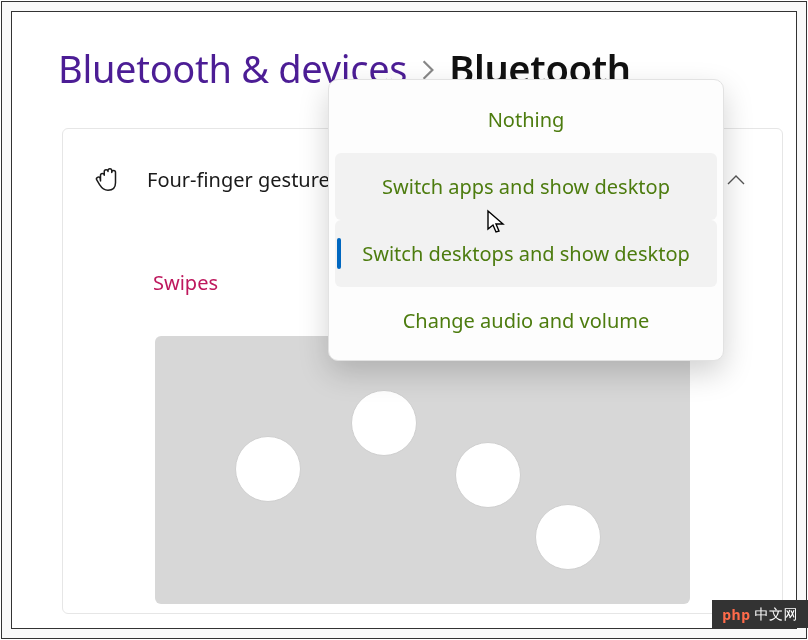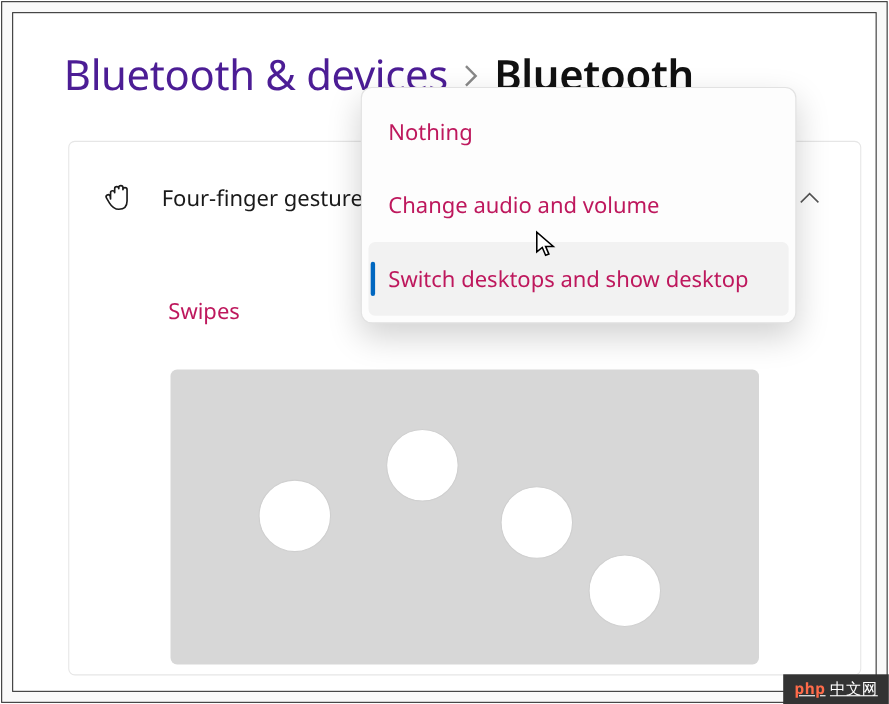--- a/index.html
+++ b/index.html
@@ -125,24 +125,25 @@
       background: #fdfdfd;
       border: 1px solid #e2e2e2;
       border-radius: 10px;
       box-shadow: 0 12px 30px rgba(0,0,0,0.18);
       padding: 6px;
       z-index: 10;
     }
     .dropdown-item {
       padding: 20px 18px;
       font-size: 20px;
-      color: #be185d;
+      color: #4d7c0f;
       border-radius: 6px;
       cursor: pointer;
       position: relative;
+      text-align: center;
     }
     .dropdown-item.hover {
       background: #f2f2f2;
     }
     .dropdown-item.selected {
       background: #f2f2f2;
     }
     .dropdown-item.selected::before {
       content: "";
       position: absolute;
@@ -156,31 +157,30 @@
     .cursor {
       position: absolute;
       top: 197px;
       left: 474px;
       width: 20px;
       height: 26px;
       z-index: 30;
     }
     .watermark {
       position: absolute;
-      bottom: 0px;
+      bottom: 12px;
       right: 0px;
       background: #333;
       color: #fff;
       font-size: 14px;
       padding: 4px 10px;
       display: flex;
       align-items: flex-end;
       z-index: 50;
       letter-spacing: 0.5px;
-      text-decoration: underline;
     }
     .watermark .php {
       color: #ff6b4a;
       font-weight: 700;
       margin-right: 4px;
     }
   </style>
 </head>
 <body>
 
@@ -217,22 +217,23 @@
       <div class="preview">
         <div class="dot dot1"></div>
         <div class="dot dot2"></div>
         <div class="dot dot3"></div>
         <div class="dot dot4"></div>
       </div>
     </div>
 
     <div class="dropdown">
       <div class="dropdown-item">Nothing</div>
+      <div class="dropdown-item hover">Switch apps and show desktop</div>
+      <div class="dropdown-item selected">Switch desktops and show desktop</div>
       <div class="dropdown-item">Change audio and volume</div>
-      <div class="dropdown-item selected">Switch desktops and show desktop</div>
     </div>
 
     <span class="cursor">
       <svg viewBox="0 0 20 26" width="20" height="26">
         <path d="M2 2 L2 20 L7 16 L10 23 L13 22 L10 15 L17 15 Z" fill="#ffffff" stroke="#000" stroke-width="1.4"></path>
       </svg>
     </span>
 
   </div>
 </div>

